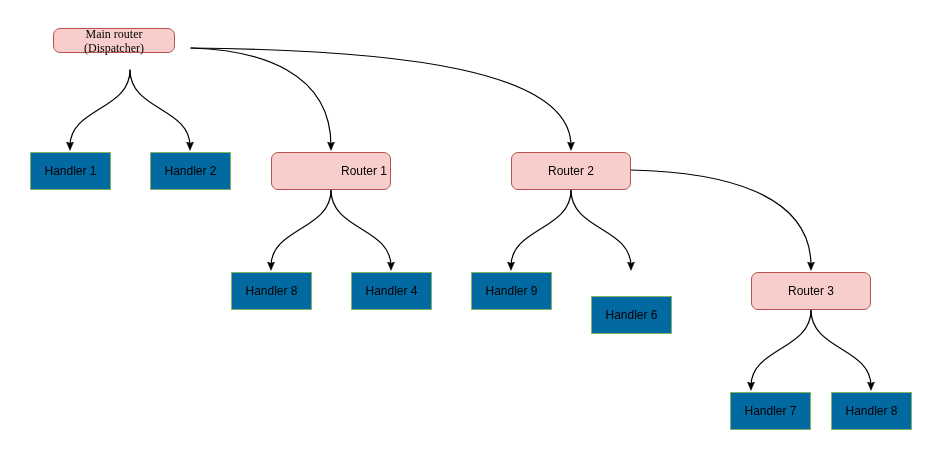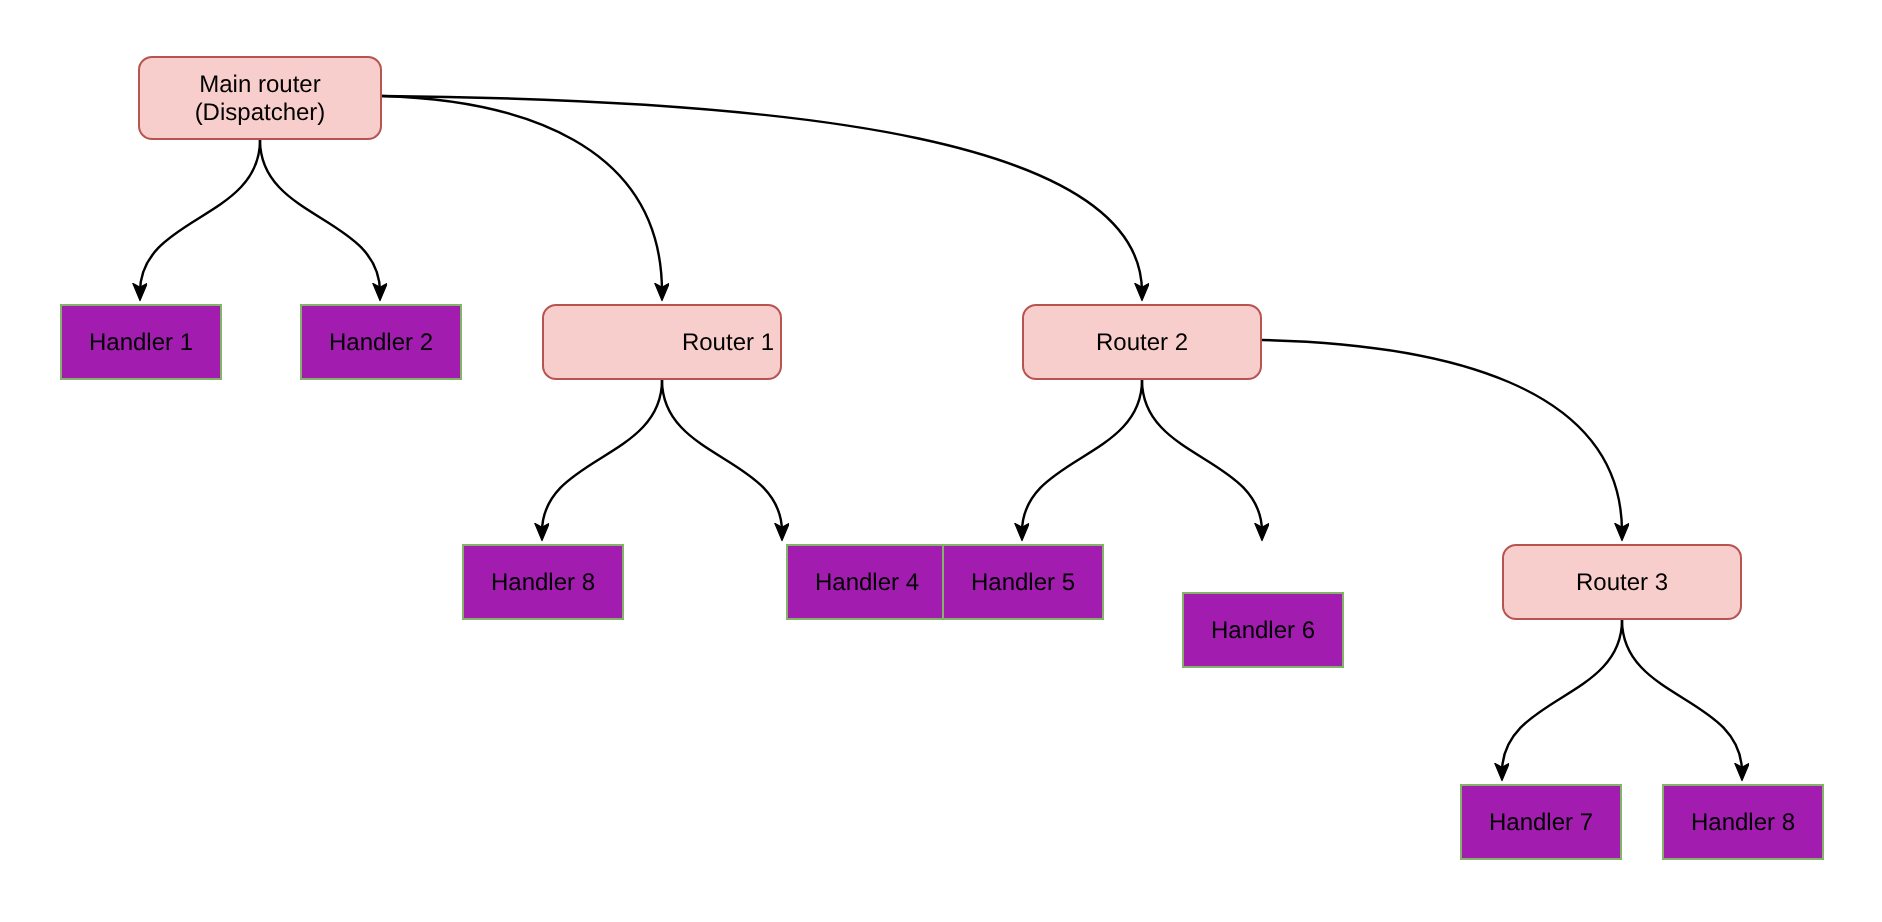--- a/index.html
+++ b/index.html
@@ -35,21 +35,21 @@
     font-size: 12px;
     line-height: 14px;
     color: #000000;
     white-space: pre-line;
   }
   .node.pink {
     background: #f8cecc;
     border: 1px solid #b85450;
   }
   .node.green {
-    background: #a21caf;
+    background: #0369a1;
     border: 1px solid #82b366;
   }
   .node.rounded {
     border-radius: 7px;
   }
   .node-label {
     display: block;
     white-space: pre-line;
     padding: 0 3px;
   }
@@ -74,28 +74,28 @@
         <path d="M 331 190 C 331 230 391 228 391 266" fill="none" stroke="#000000" stroke-width="1.2" stroke-linecap="round" marker-end="url(#arrowhead)"></path>
         <path d="M 571 190 C 571 230 511 228 511 266" fill="none" stroke="#000000" stroke-width="1.2" stroke-linecap="round" marker-end="url(#arrowhead)"></path>
         <path d="M 571 190 C 571 230 631 228 631 266" fill="none" stroke="#000000" stroke-width="1.2" stroke-linecap="round" marker-end="url(#arrowhead)"></path>
         <path d="M 631 170 C 720 172 811 192 811 266" fill="none" stroke="#000000" stroke-width="1.2" stroke-linecap="round" marker-end="url(#arrowhead)"></path>
         <path d="M 811 310 C 811 350 751 348 751 386" fill="none" stroke="#000000" stroke-width="1.2" stroke-linecap="round" marker-end="url(#arrowhead)"></path>
         <path d="M 811 310 C 811 350 871 348 871 386" fill="none" stroke="#000000" stroke-width="1.2" stroke-linecap="round" marker-end="url(#arrowhead)"></path>
       </g>
   </svg>
 
   <div id="nodes-group">
-      <div class="node pink rounded" style="left: 69px; top: 28px; width: 122px; height: 42px;"><span class="node-label">Main router
+      <div class="node pink rounded" style="left: 53px; top: 28px; width: 122px; height: 25px; font-family: Liberation Serif, serif;"><span class="node-label">Main router
 (Dispatcher)</span></div>
       <div class="node green" style="left: 30px; top: 152px; width: 81px; height: 38px;"><span class="node-label">Handler 1</span></div>
       <div class="node green" style="left: 150px; top: 152px; width: 81px; height: 38px;"><span class="node-label">Handler 2</span></div>
       <div class="node pink rounded" style="left: 271px; top: 152px; width: 120px; height: 38px; justify-content: flex-end;"><span class="node-label">Router 1</span></div>
       <div class="node pink rounded" style="left: 511px; top: 152px; width: 120px; height: 38px;"><span class="node-label">Router 2</span></div>
       <div class="node green" style="left: 231px; top: 272px; width: 81px; height: 38px;"><span class="node-label">Handler 8</span></div>
-      <div class="node green" style="left: 351px; top: 272px; width: 81px; height: 38px; margin-left: 42px;"><span class="node-label">Handler 4</span></div>
-      <div class="node green" style="left: 471px; top: 272px; width: 81px; height: 38px;"><span class="node-label">Handler 5</span></div>
+      <div class="node green" style="left: 351px; top: 272px; width: 81px; height: 38px;"><span class="node-label">Handler 4</span></div>
+      <div class="node green" style="left: 471px; top: 272px; width: 81px; height: 38px;"><span class="node-label">Handler 9</span></div>
       <div class="node green" style="left: 591px; top: 272px; width: 81px; height: 38px; margin-top: 24px;"><span class="node-label">Handler 6</span></div>
       <div class="node pink rounded" style="left: 751px; top: 272px; width: 120px; height: 38px;"><span class="node-label">Router 3</span></div>
       <div class="node green" style="left: 730px; top: 392px; width: 81px; height: 38px;"><span class="node-label">Handler 7</span></div>
       <div class="node green" style="left: 831px; top: 392px; width: 81px; height: 38px;"><span class="node-label">Handler 8</span></div>
     </div>
 
 </div>
 
 </body></html>

